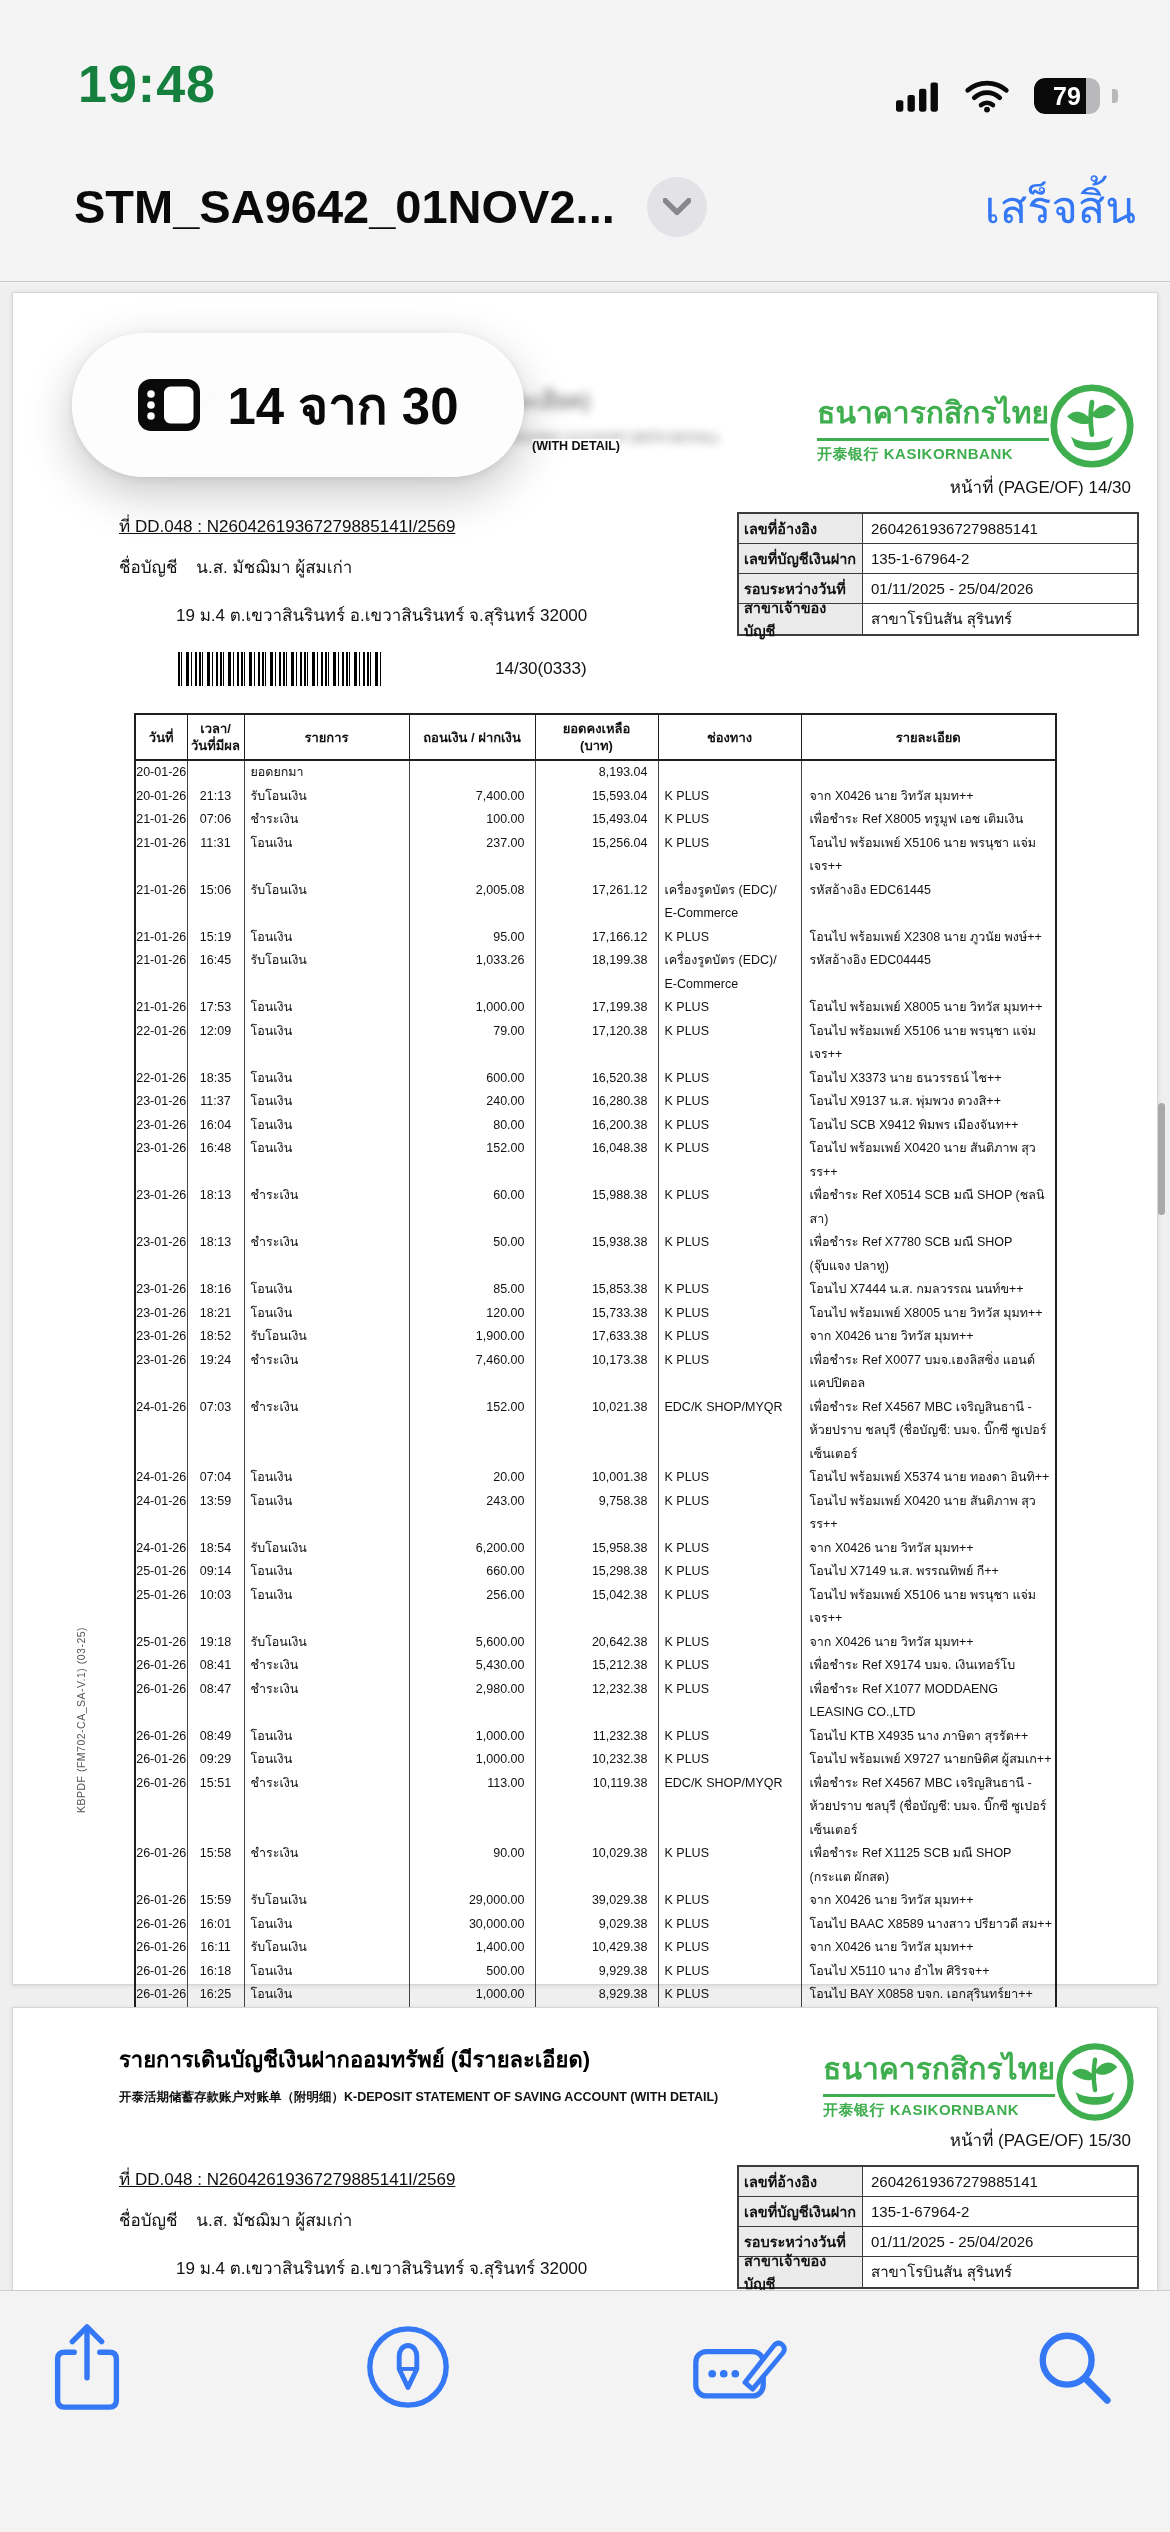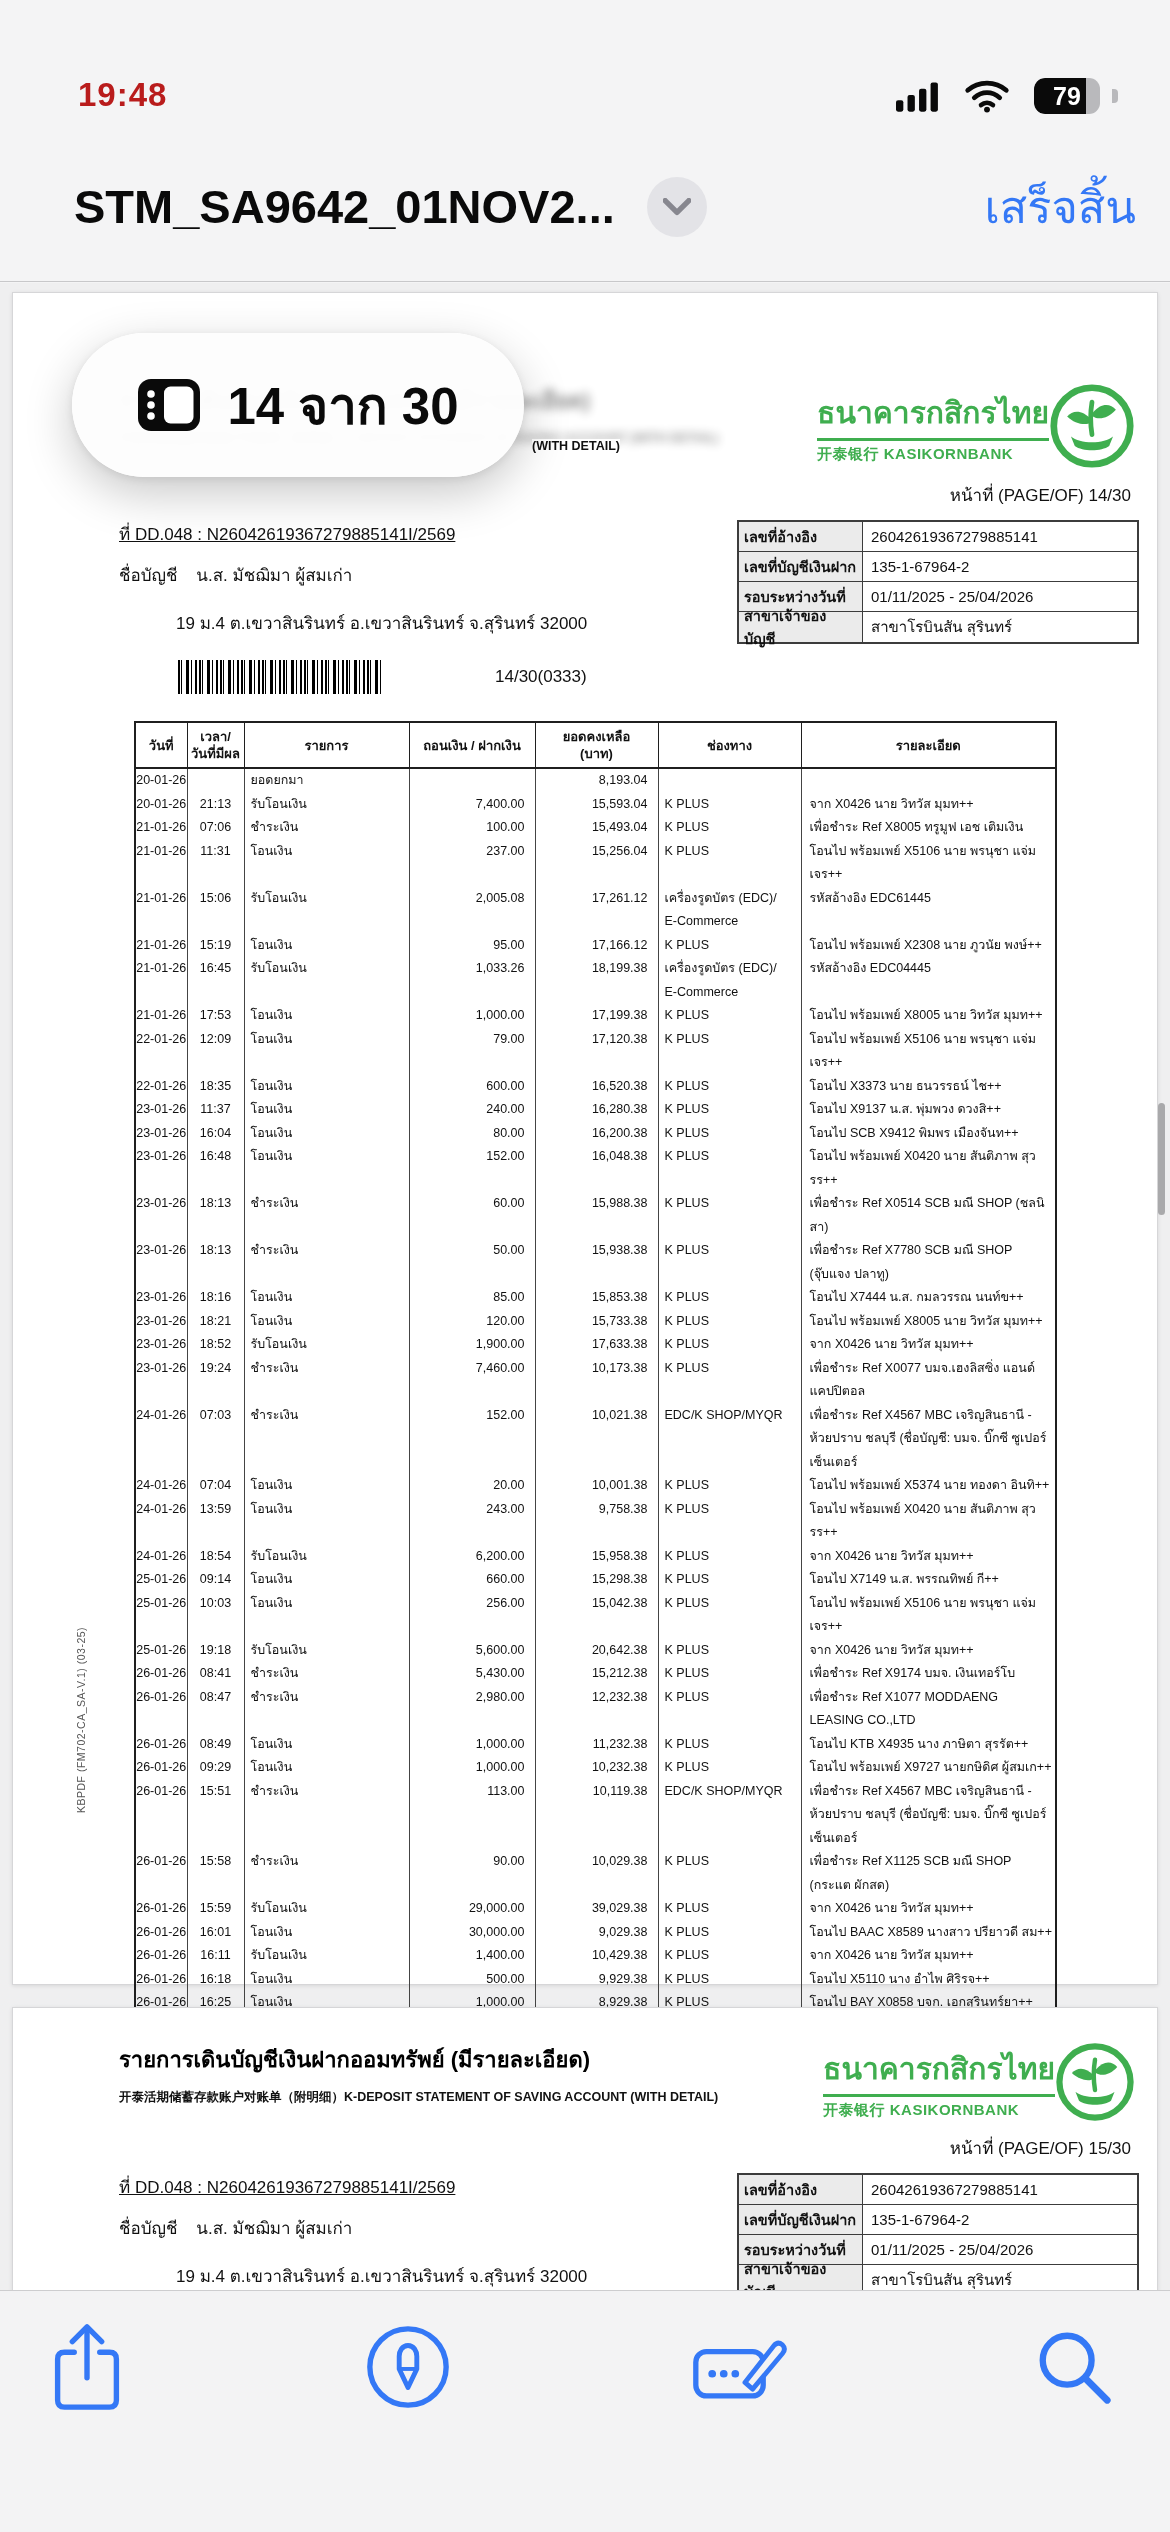--- a/index.html
+++ b/index.html
@@ -1,21 +1,21 @@
 <!DOCTYPE html>
 <html><head>
 <meta charset="utf-8">
 <style>
   * { margin:0; padding:0; box-sizing:border-box; }
   html,body { width:1170px; background:#e9e9ea; font-family:"Liberation Sans","DejaVu Sans",sans-serif; }
   .screen { position:relative; width:1170px; height:2532px; background:#f4f4f5; overflow:hidden; }
 
   
   .statusbar { height:150px; display:flex; justify-content:space-between; align-items:flex-end; padding:0 52px 36px 78px; }
-  .st-time { font-size:33px; font-weight:700; color:#b91c1c; letter-spacing:1px; }
+  .st-time { font-size:52px; font-weight:700; color:#15803d; letter-spacing:1px; }
   .st-icons { display:flex; align-items:center; gap:24px; }
   .battery { position:relative; width:66px; height:36px; border-radius:11px; background:#b9b9bc; overflow:hidden; display:flex; align-items:center; justify-content:center; }
   .battery .fill { position:absolute; left:0; top:0; bottom:0; width:79%; background:#0a0a0a; border-radius:11px 0 0 11px; }
   .battery span { position:relative; z-index:2; color:#fff; font-size:25px; font-weight:700; }
   .bat-nub { width:6px; height:14px; background:#b9b9bc; border-radius:0 4px 4px 0; margin-left:-12px; }
 
   
   .navbar { height:132px; display:flex; align-items:center; padding:0 34px 18px 74px; border-bottom:1px solid #c8c8ca; }
   .doc-title { font-size:47px; font-weight:700; color:#0a0a0a; white-space:nowrap; }
   .chev-btn { margin-left:32px; width:60px; height:60px; border-radius:50%; background:#e3e3e7; border:none; display:flex; align-items:center; justify-content:center; cursor:pointer; }
@@ -33,21 +33,21 @@
   .stm-title { font-size:22px; font-weight:700; color:#000000; white-space:nowrap; }
   .stm-sub { font-size:12.5px; font-weight:700; color:#111; margin-top:12px; white-space:nowrap; }
   .obscured .stm-title, .obscured .stm-sub { filter:blur(5px); opacity:.45; }
   .wd-tail { position:absolute; left:519px; top:146px; font-size:12.5px; font-weight:700; color:#111; background:#fff; }
 
   .bankblock { display:flex; align-items:center; margin-right:4px; }
   .banknames { text-align:left; }
   .bn-th { font-size:30px; font-weight:700; color:#3FAE4F; border-bottom:3px solid #3FAE4F; padding-bottom:2px; }
   .bn-en { font-size:15px; font-weight:700; color:#3FAE4F; margin-top:4px; letter-spacing:.5px; }
 
-  .pageof { text-align:right; font-size:17px; color:#111; margin-top:12px; padding-right:8px; }
+  .pageof { text-align:right; font-size:17px; color:#111; margin-top:4px; padding-right:8px; }
 
   .inforow { display:flex; justify-content:space-between; margin-top:8px; }
   .leftinfo { font-size:17px; color:#111; }
   .docno { margin-top:4px;text-decoration:underline; }
   .nameline { margin-top:14px; }
   .nameline .lbl { margin-right:14px; }
   .addrline { margin-left:57px; margin-top:21px; }
 
   .infotable { width:402px; border:2px solid #3c3c3c; margin-top:4px; }
   .irow { display:flex; border-bottom:1.5px solid #3c3c3c; height:30px; align-items:center; }

